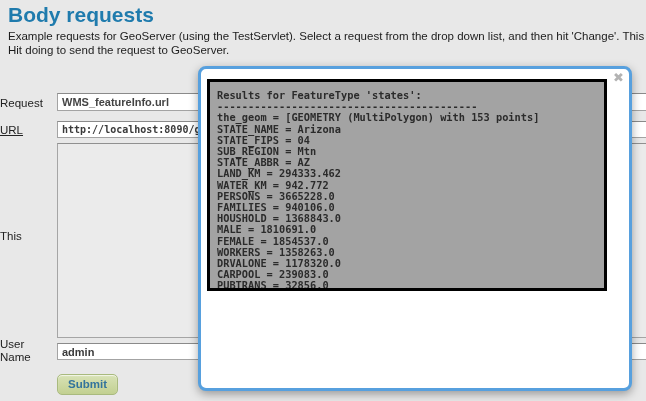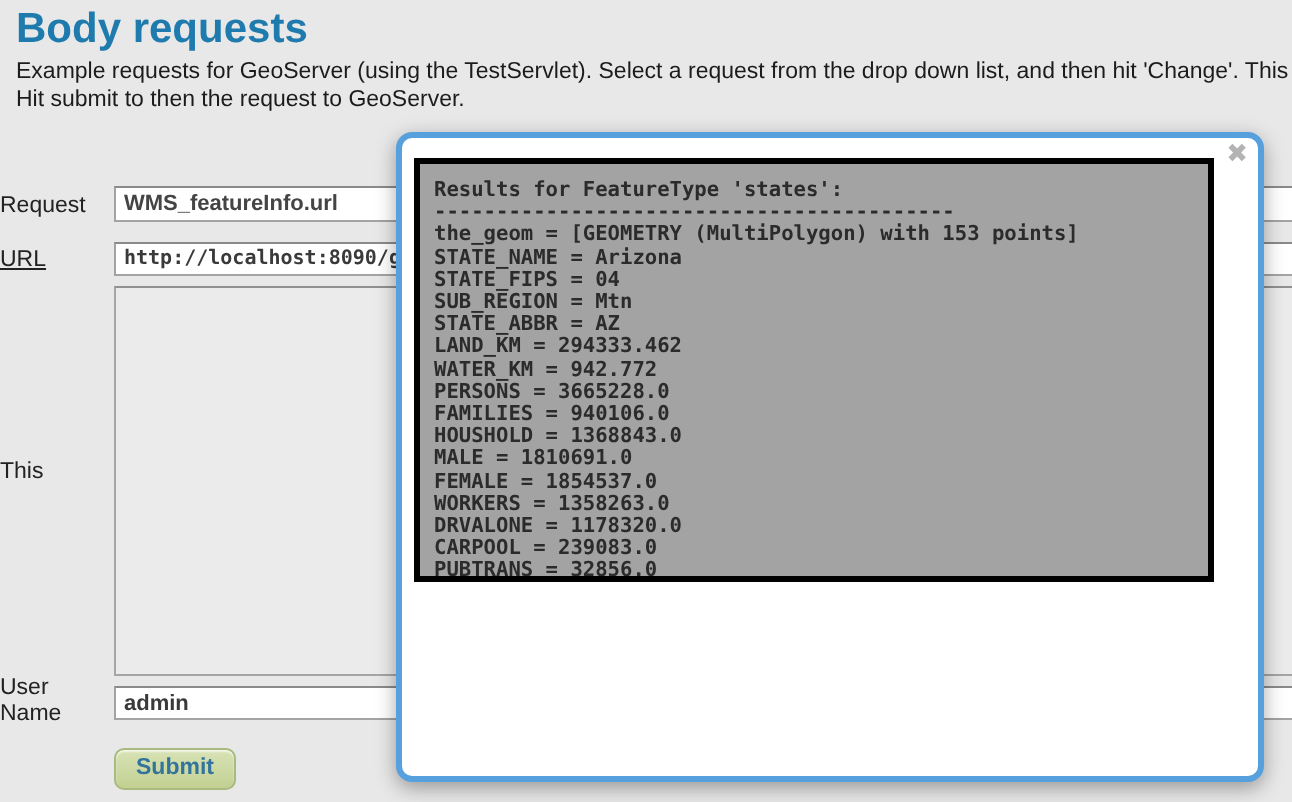--- a/index.html
+++ b/index.html
@@ -83,21 +83,21 @@
     padding:8px 0 0 7px;
     white-space:pre;
   }
 </style>
 </head>
 <body>
 
 <h1 class="page-title">Body requests</h1>
 
 <div class="intro"><span>Example requests for GeoServer (using the TestServlet). Select a request from the drop down list, and then hit 'Change'. This will display the request url (and body if doing a POST).</span>
-<span>Hit submit to then the request to GeoServer.</span></div>
+<span>Hit doing to send the request to GeoServer.</span></div>
 
 <label class="field-label" style="top:97px;">Request</label>
 <input id="request-input" class="mac-input" value="WMS_featureInfo.url" style="">
 
 <label class="field-label" style="top:124px;text-decoration:underline;">URL</label>
 <input id="url-input" class="mac-input" value="http://localhost:8090/geoserver_b" style="">
 
 <label class="field-label" style="top:230px;">This</label>
 <textarea id="body-textarea" style=""></textarea>
 

